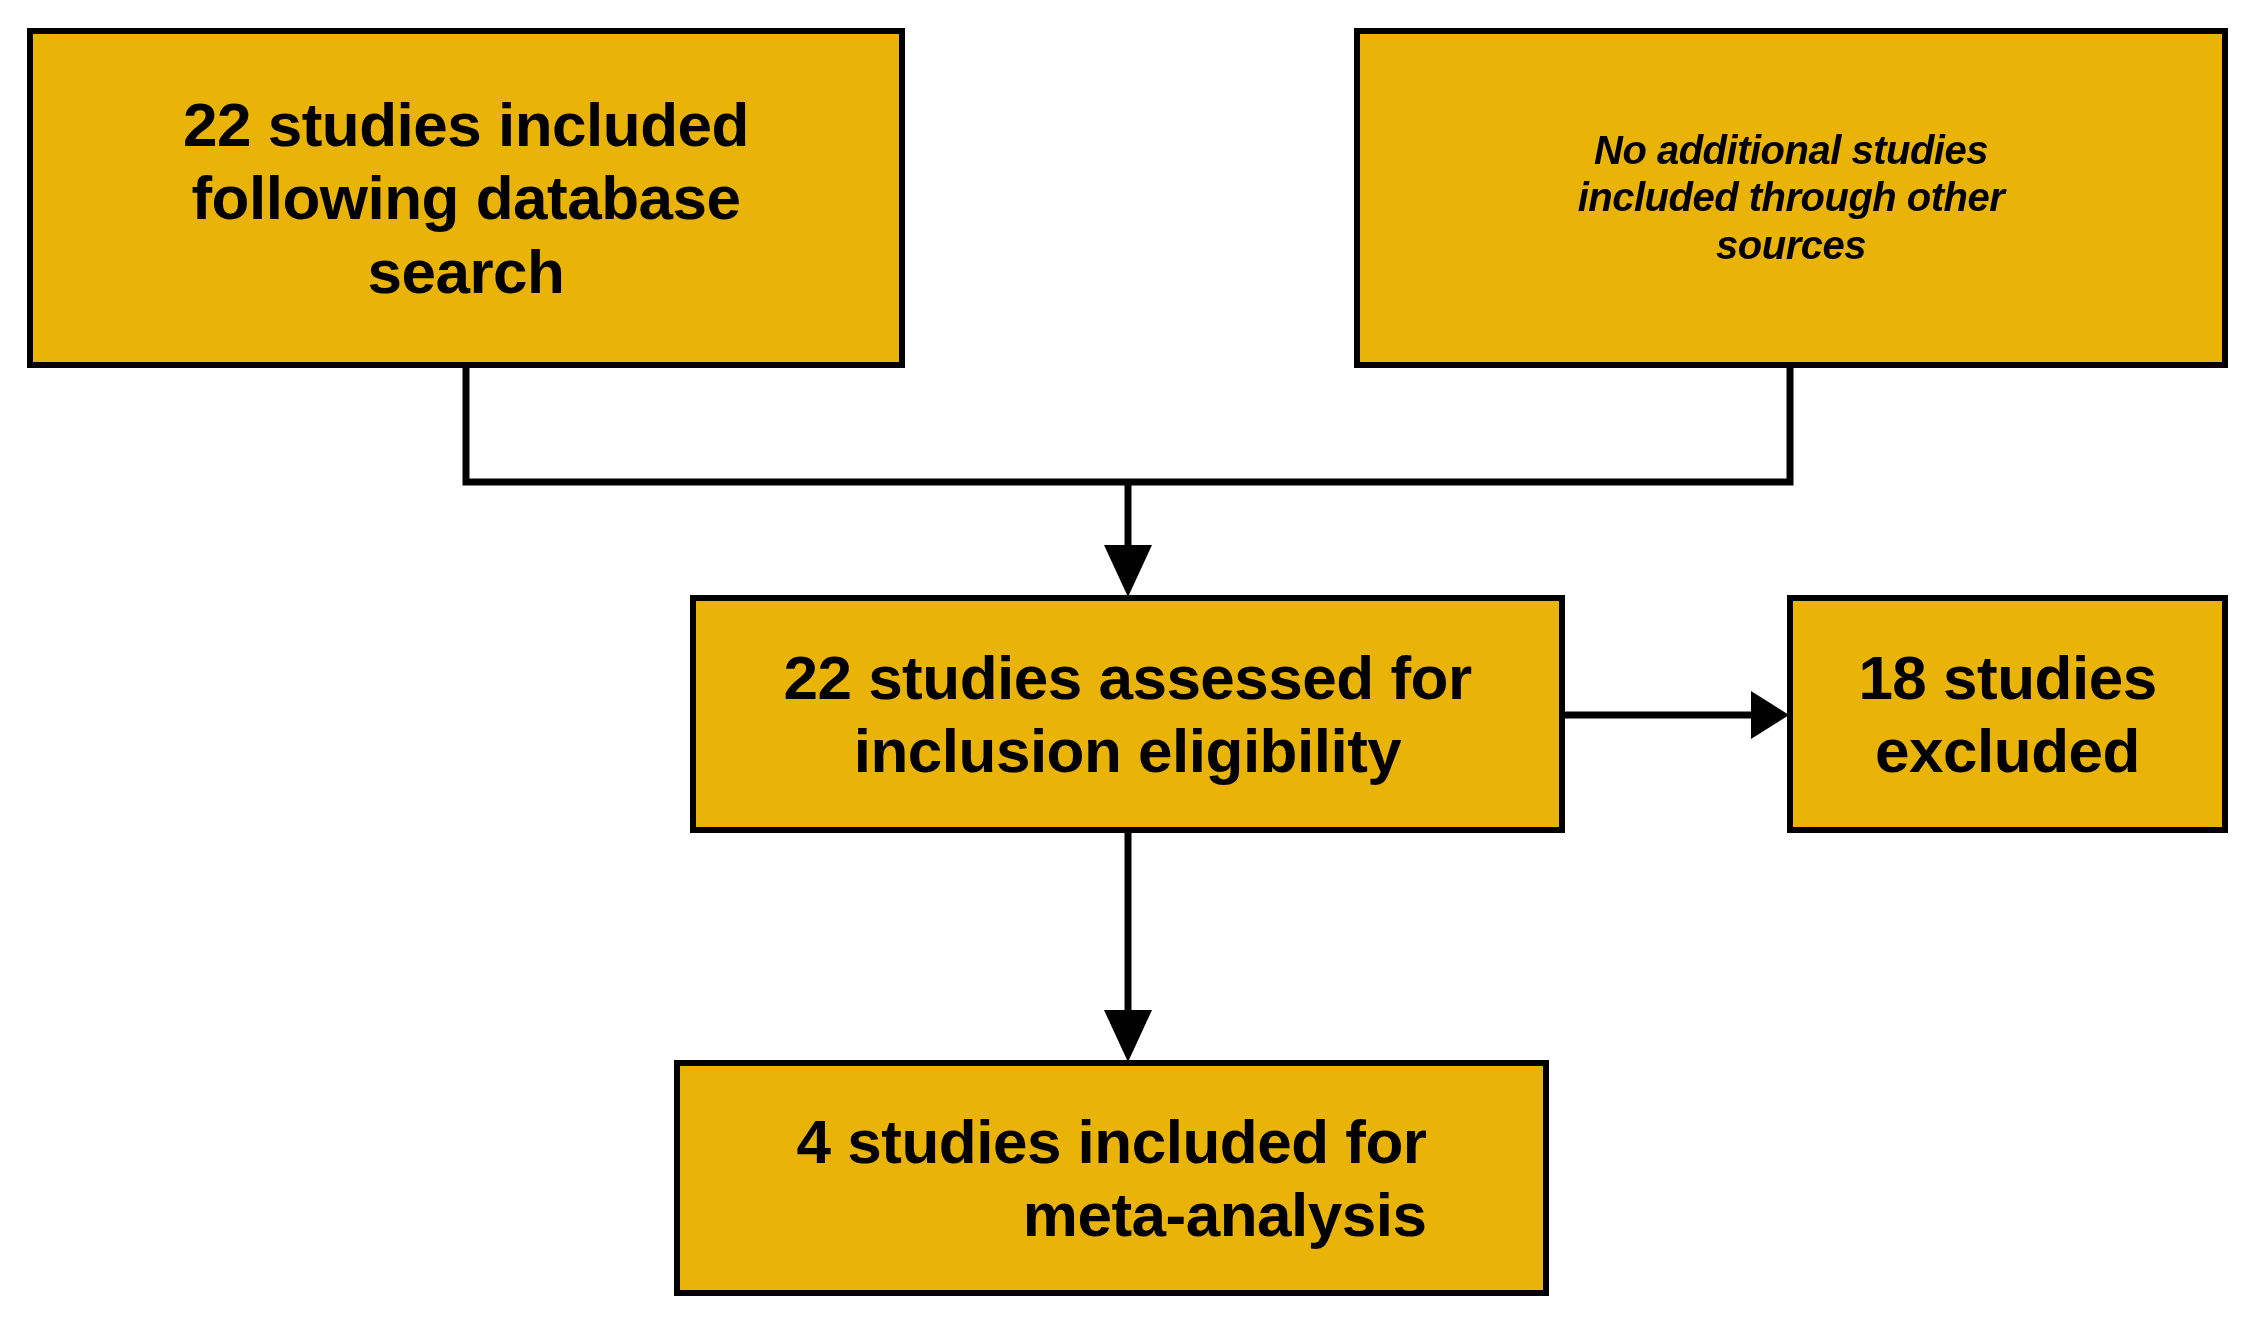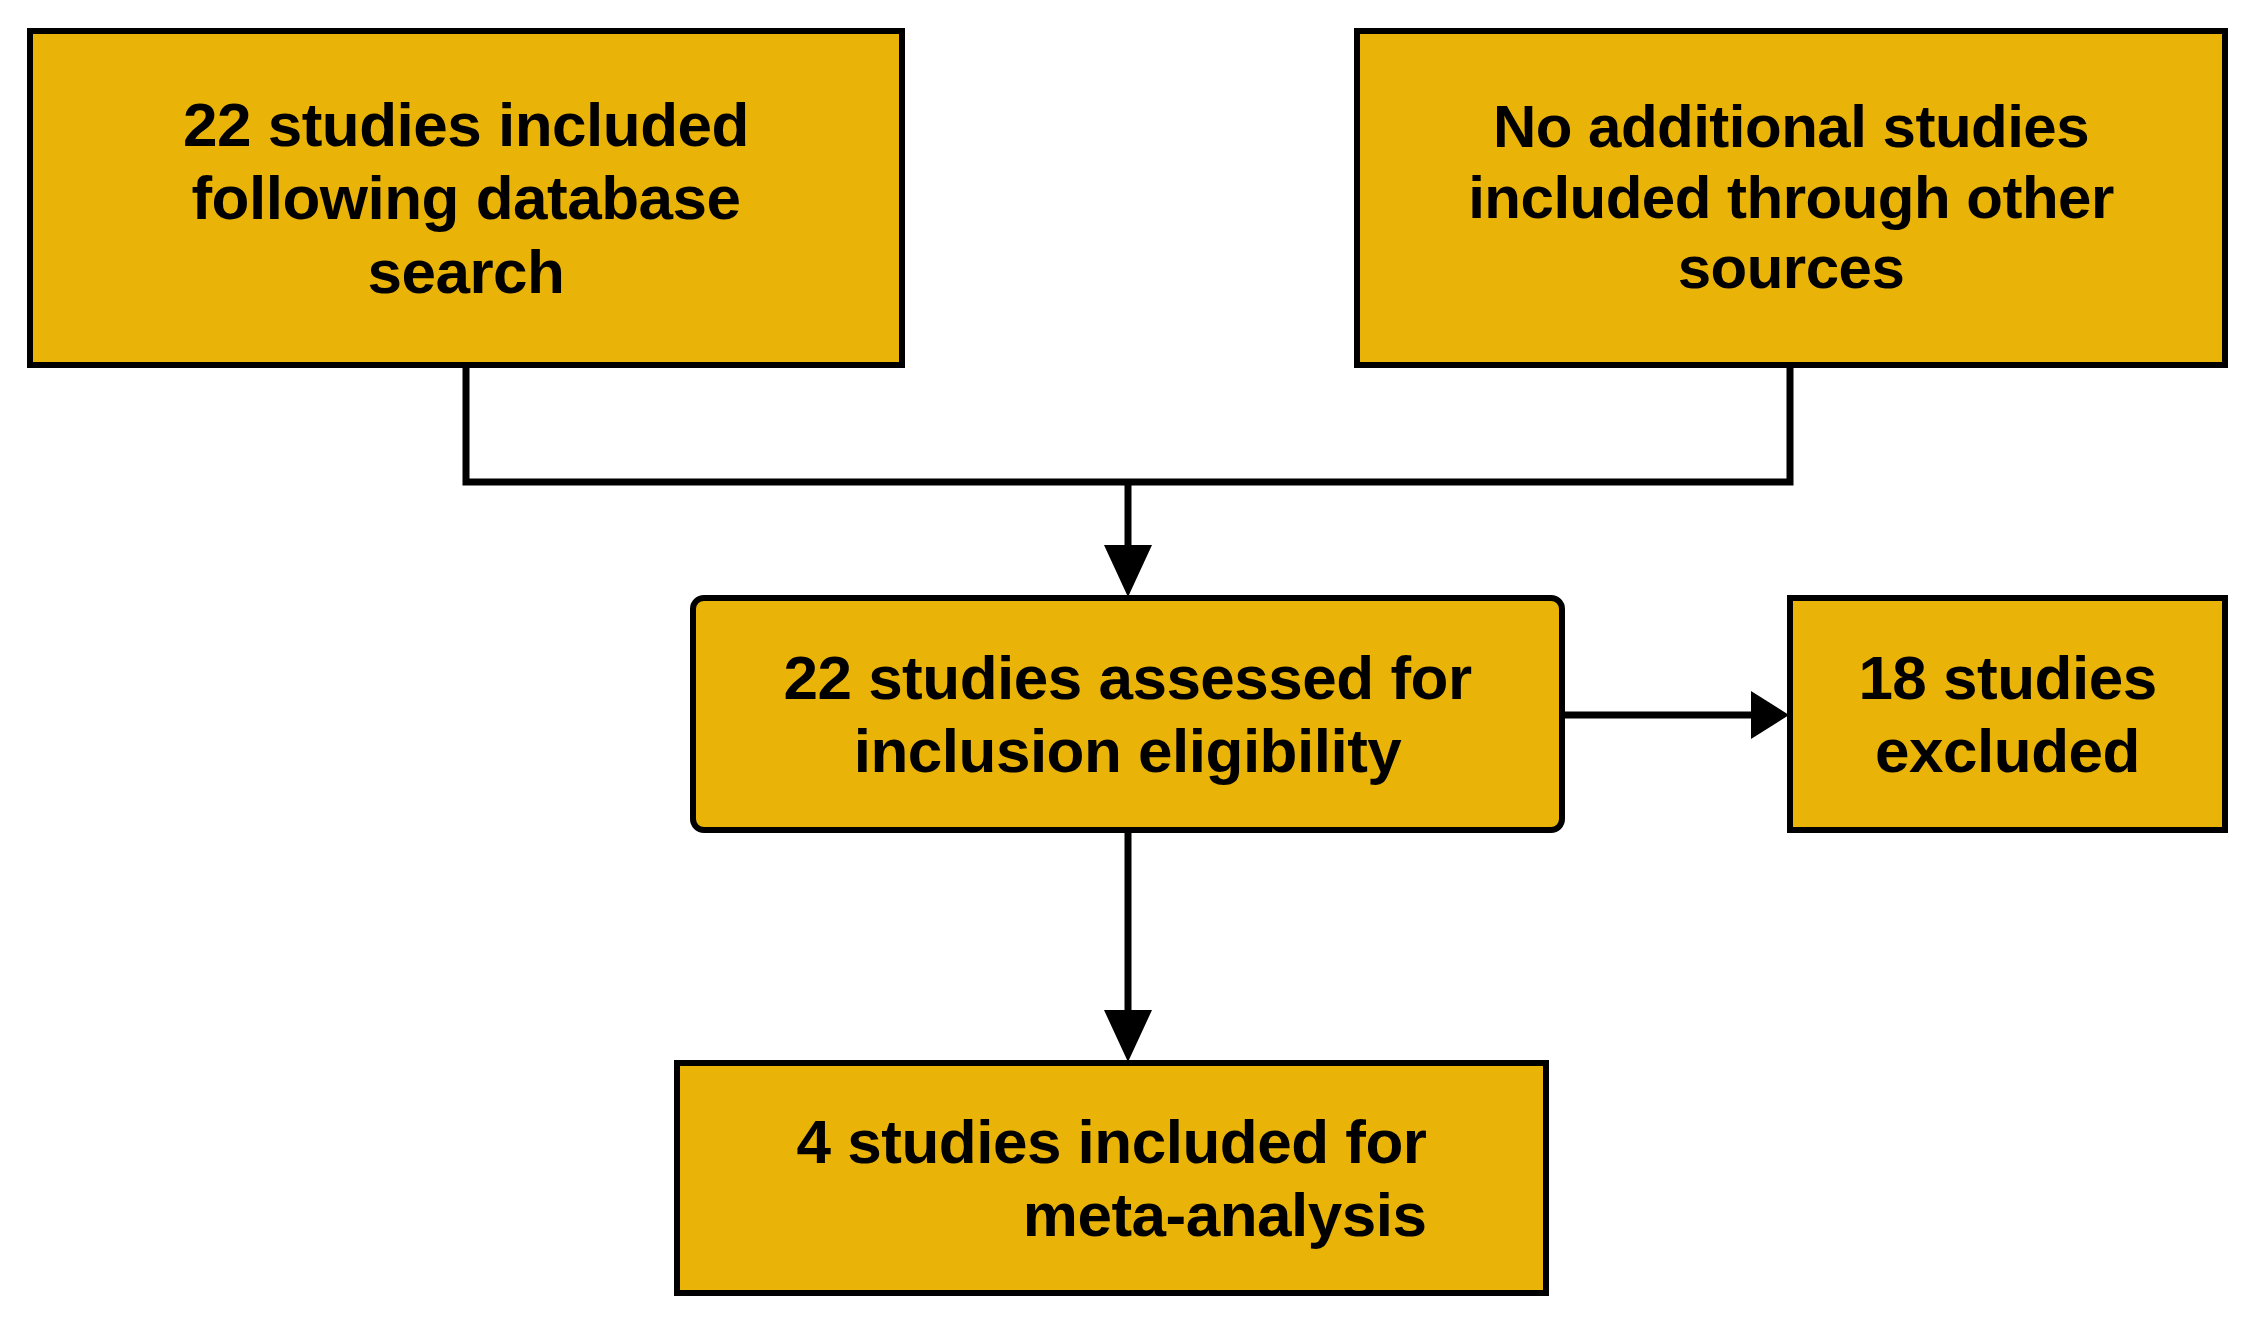--- a/index.html
+++ b/index.html
@@ -32,26 +32,26 @@
     font-weight: bold;
     color: #000000;
     line-height: 1.18;
     letter-spacing: -0.5px;
     white-space: pre-line;
     padding: 0 14px;
   }
   
   #node-db-search      { left: 27px;   top: 28px;   width: 878px;  height: 340px; }
   #node-other-sources  { left: 1354px; top: 28px;   width: 874px;  height: 340px; }
-  #node-assessed       { left: 690px;  top: 595px;  width: 875px;  height: 238px; border-radius: 14px; }
+  #node-assessed       { left: 690px;  top: 595px;  width: 875px;  height: 238px; }
   #node-excluded       { left: 1787px; top: 595px;  width: 441px;  height: 238px; text-align: center; }
   #node-included       { left: 674px;  top: 1060px; width: 875px;  height: 236px; text-align: right; }
 
   #node-db-search .node-label     { font-size: 62px; }
-  #node-other-sources .node-label { font-size: 60px; }
+  #node-other-sources .node-label { font-size: 40px; font-style: italic; }
   #node-assessed .node-label      { font-size: 62px; }
   #node-excluded .node-label      { font-size: 62px; }
   #node-included .node-label      { font-size: 62px; }
 
   
   .connector-svg {
     position: absolute;
     left: 0;
     top: 0;
     width: 2255px;

